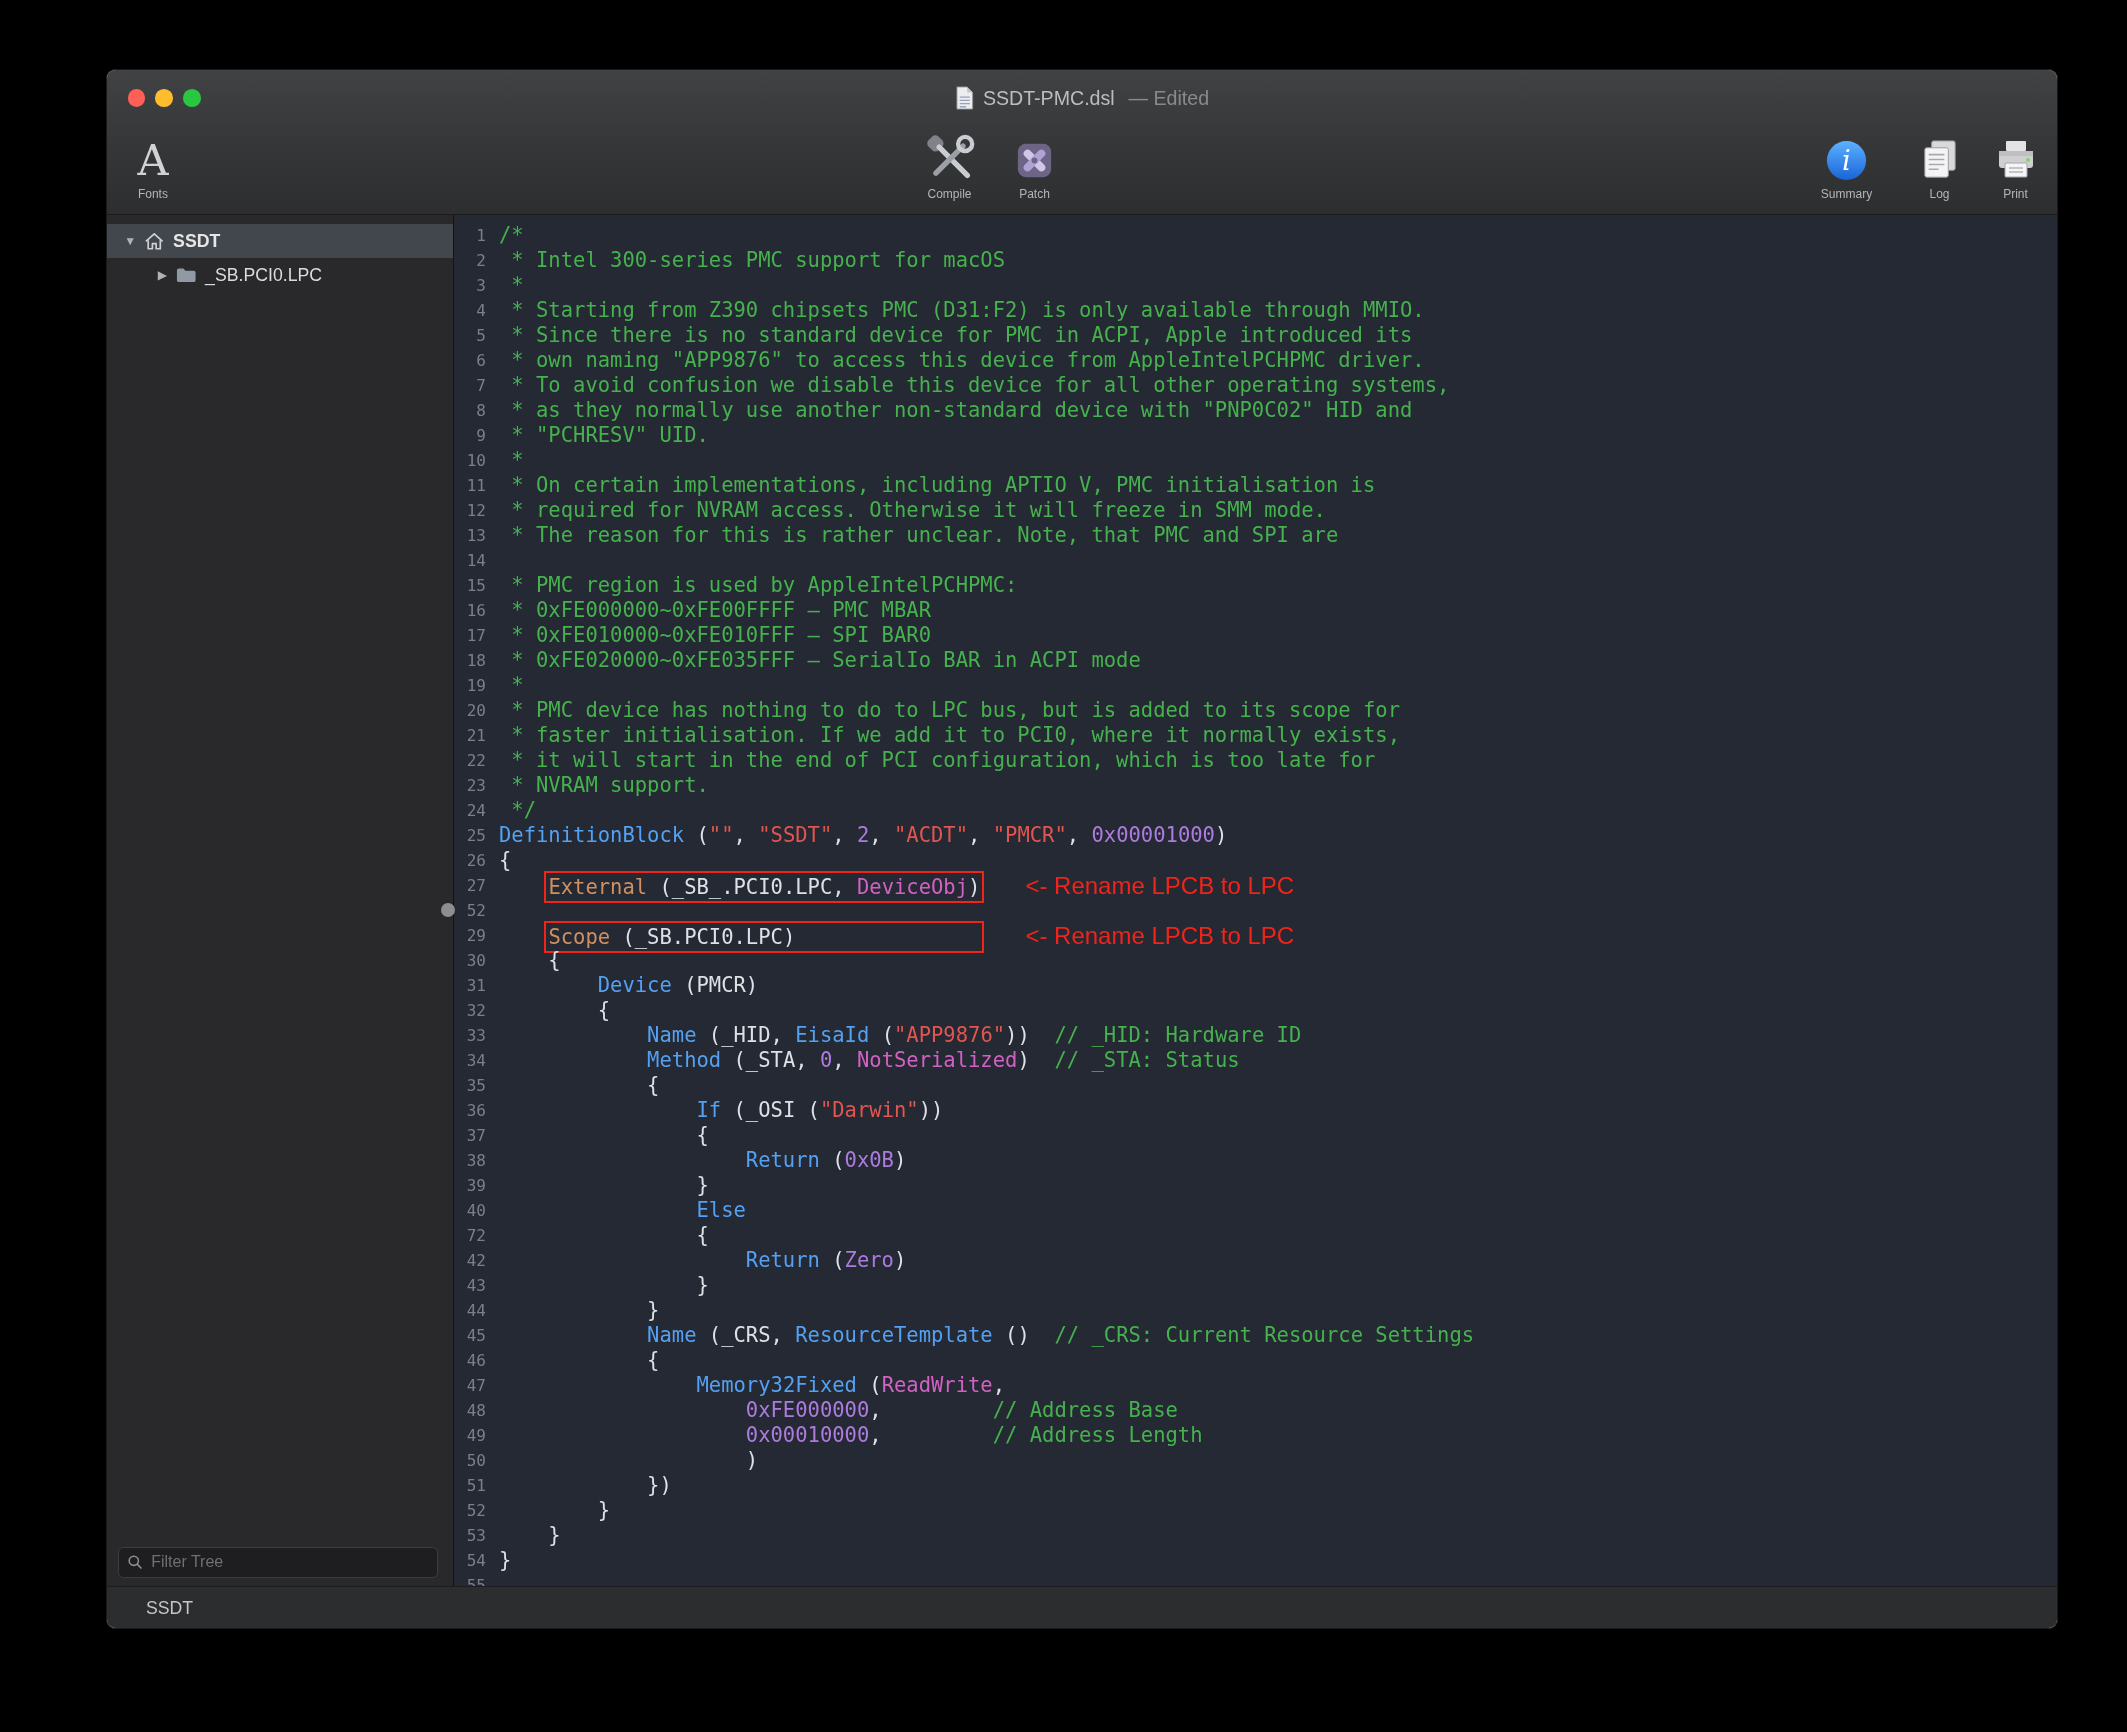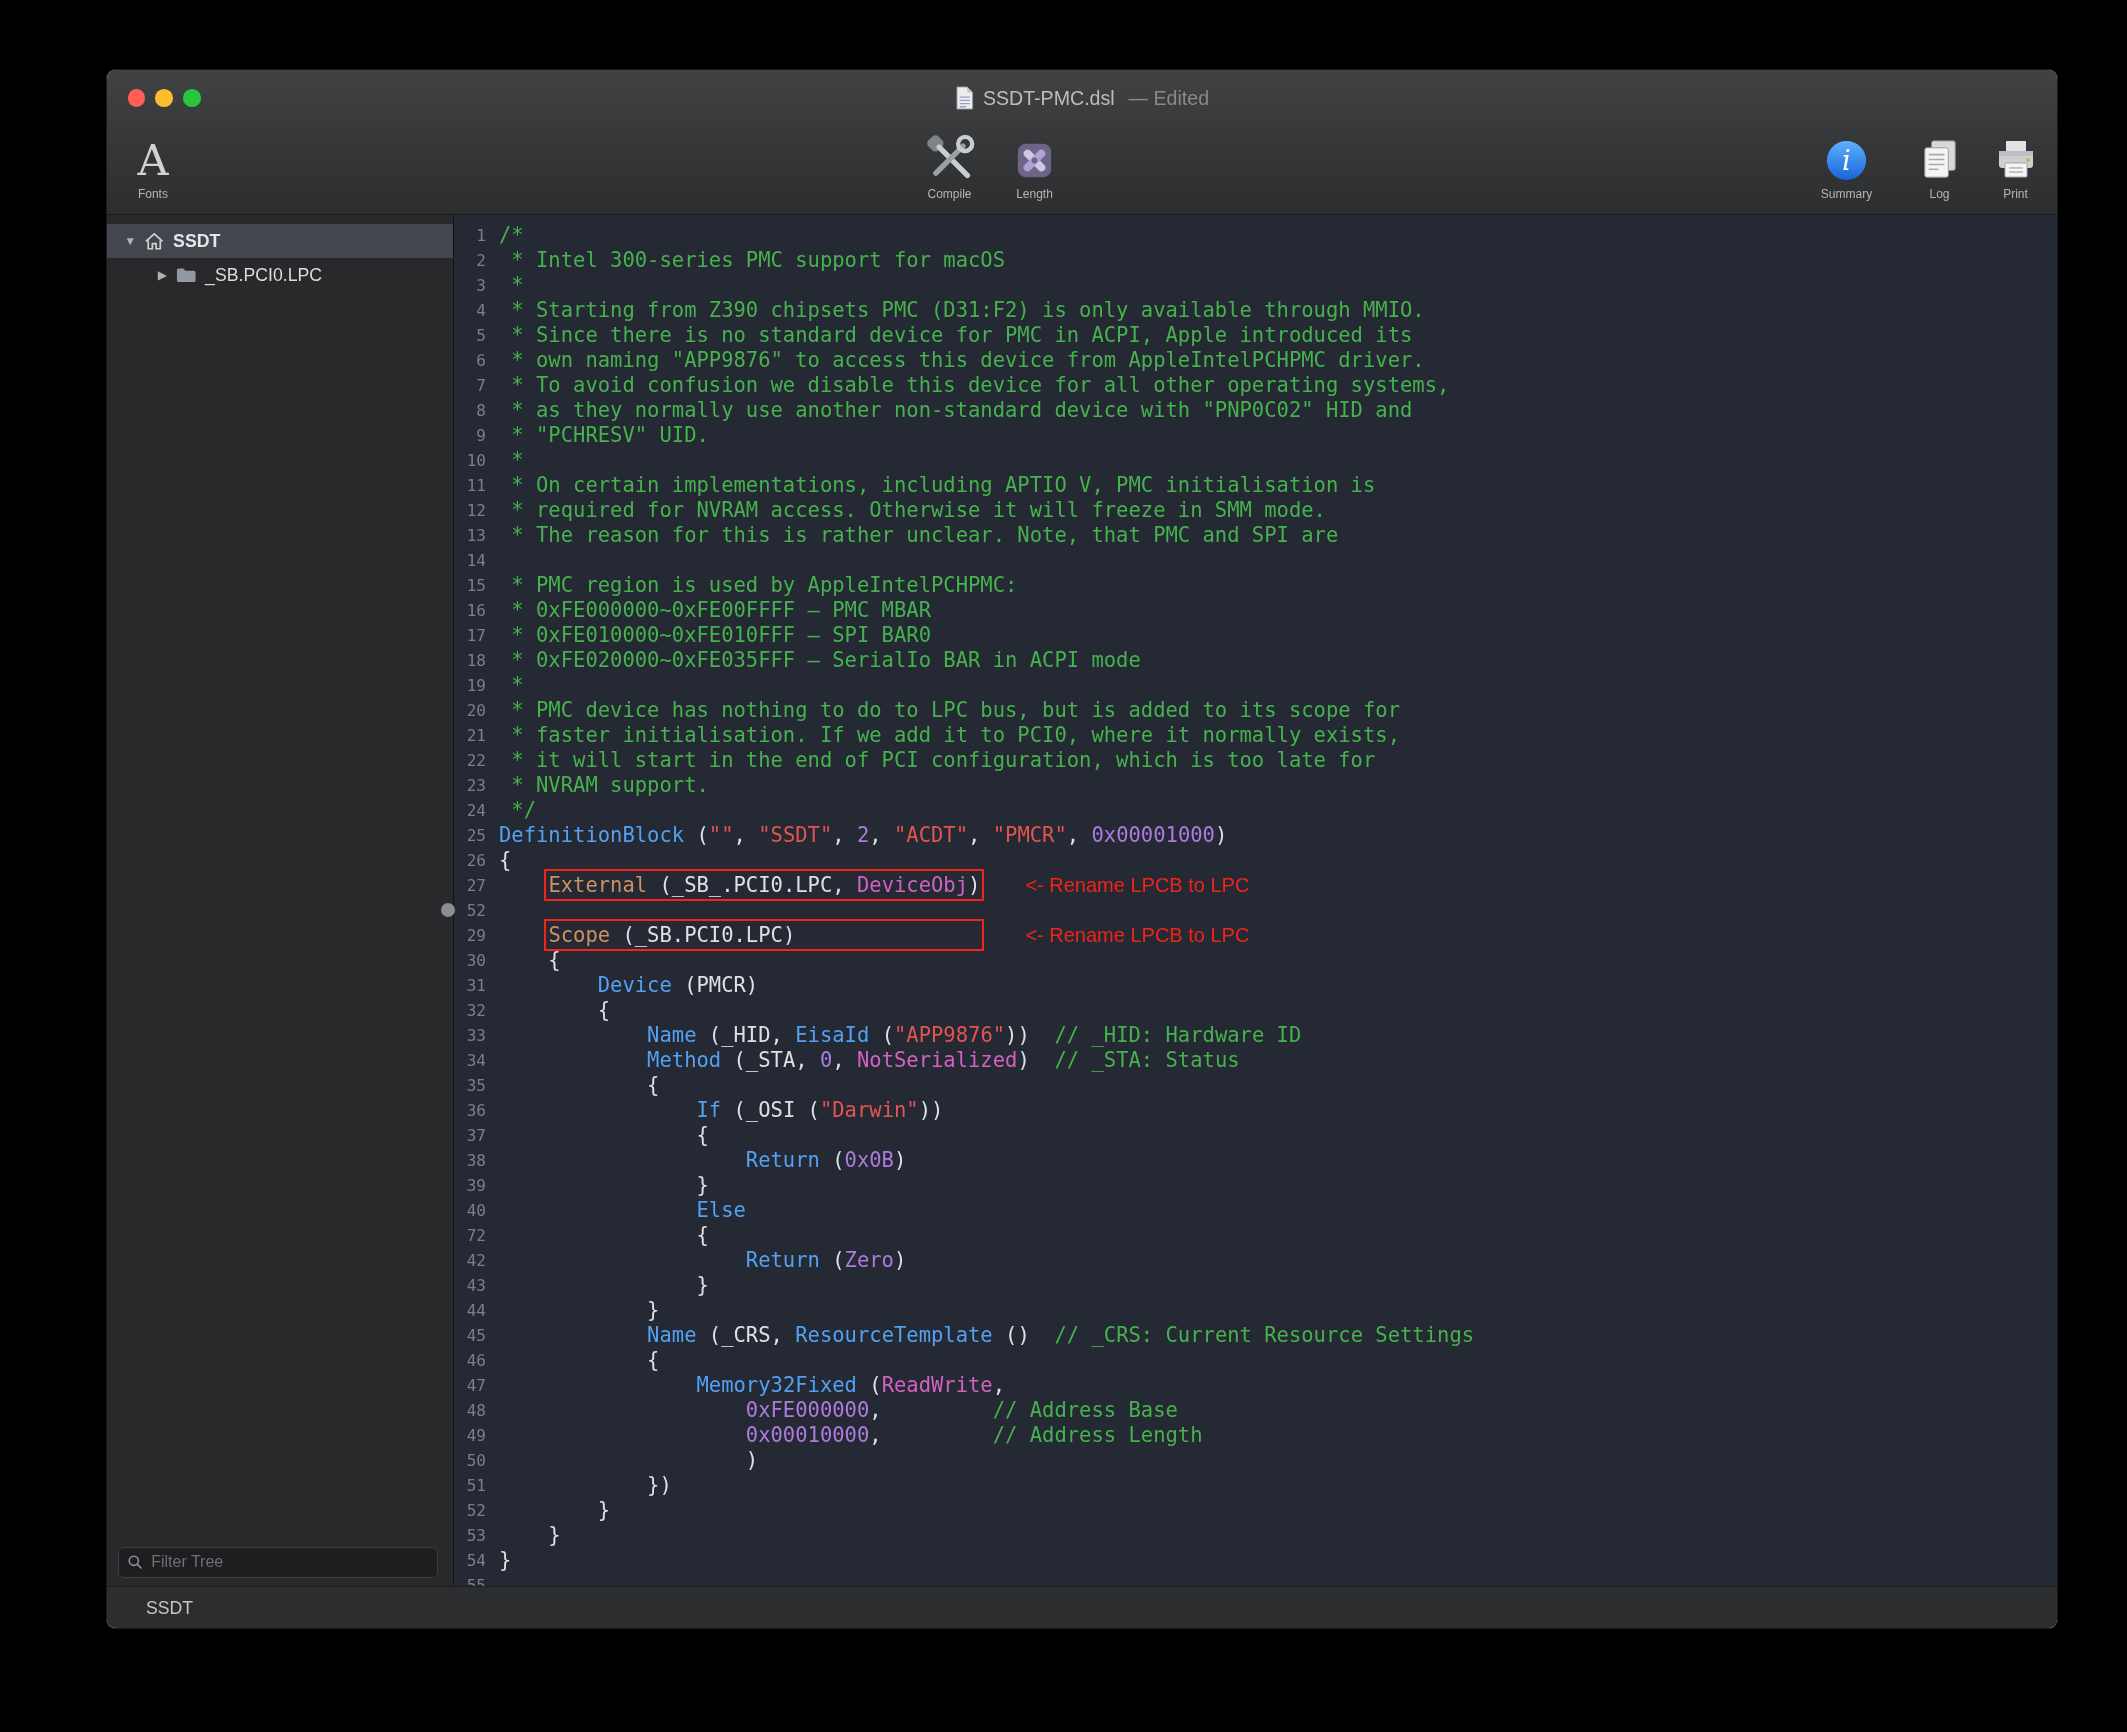--- a/index.html
+++ b/index.html
@@ -67,21 +67,21 @@
 
   .tok-p { color:var(--c-plain); }
   .tok-c { color:var(--c-comment); }
   .tok-k { color:var(--c-keyword); }
   .tok-o { color:var(--c-keyword2); }
   .tok-s { color:var(--c-string); }
   .tok-n { color:var(--c-number); }
   .tok-t { color:var(--c-type); }
 
   .redbox { outline:2.8px solid var(--c-annotation); outline-offset:2.8px; }
-  .ann { font-family:"Liberation Sans", sans-serif; font-size:20px; font-weight:500;
+  .ann { font-family:"Liberation Sans", sans-serif; font-size:24px; font-weight:500;
          color:var(--c-annotation); margin-left:45px; }
 
   .gutter-dot { position:absolute; left:334px; width:14px; height:14px; border-radius:50%;
                 background:#8b8e93; top:688px; z-index:5; }
 
   .statusbar { height:43px; background:#2c2d2f; border-top:0.9px solid #1d1d1f;
                display:flex; align-items:center; padding-left:39px;
                font-size:17.7px; color:#c6c6c8; }
 </style>
 </head>
@@ -132,21 +132,21 @@
       </div>
       <div class="tool t-patch">
         <div class="ticon">
           <svg width="47" height="47" viewBox="0 0 48 48">
             <rect x="7" y="7" width="34" height="34" rx="8" fill="#6e6486"></rect>
             <rect x="10" y="20" width="28" height="8" rx="4" transform="rotate(45 24 24)" fill="#cfc6e8"></rect>
             <rect x="10" y="20" width="28" height="8" rx="4" transform="rotate(-45 24 24)" fill="#b0a3d4"></rect>
             <circle cx="24" cy="24" r="3" fill="#6e6486"></circle>
           </svg>
         </div>
-        <span class="tlabel">Length</span>
+        <span class="tlabel">Patch</span>
       </div>
       <div class="tool t-summary">
         <div class="ticon">
           <svg width="47" height="47" viewBox="0 0 48 48">
             <defs>
               <linearGradient id="gi" x1="0" y1="0" x2="0" y2="1">
                 <stop offset="0" stop-color="#5db2ff"></stop>
                   <stop offset="1" stop-color="#1a63d8"></stop>
               </linearGradient>
             </defs>

